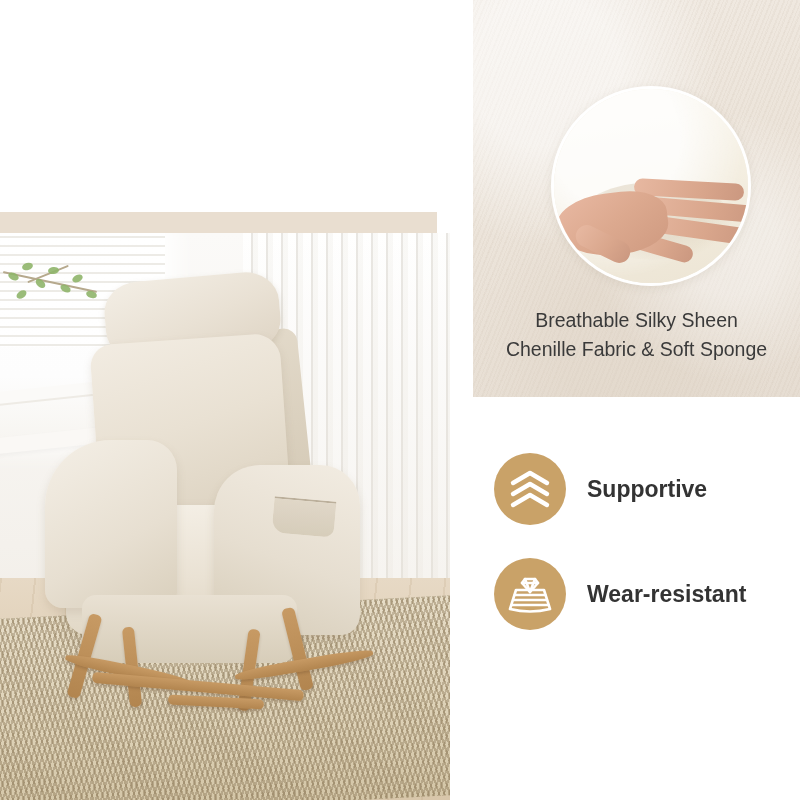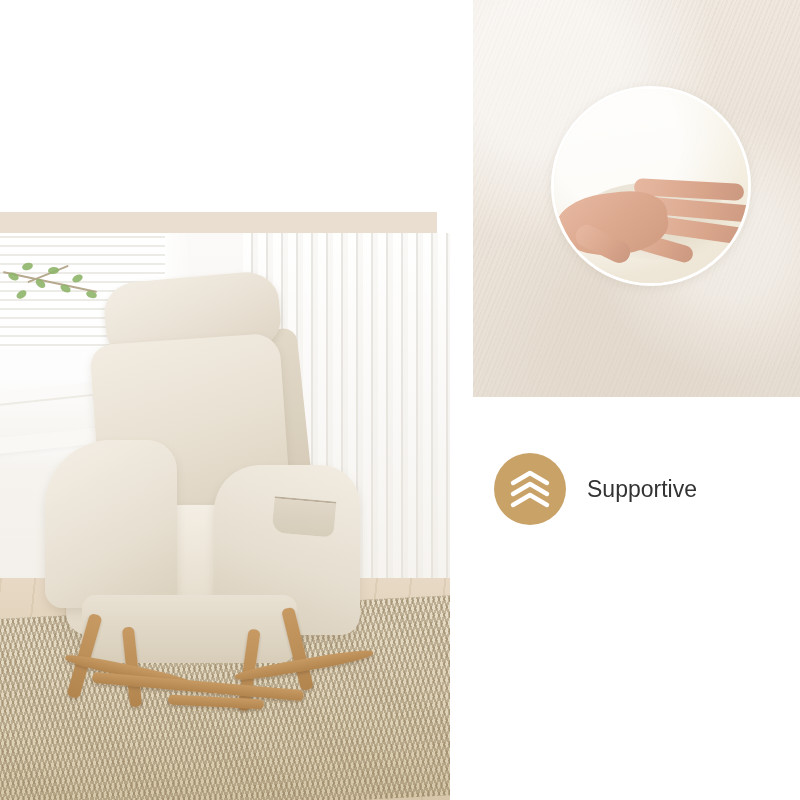--- a/index.html
+++ b/index.html
@@ -195,21 +195,21 @@
 
   
   .features{position:absolute;left:494px;top:452px;width:306px;}
   .feature{display:flex;align-items:center;height:74px;margin-bottom:31px;}
   .f-icon{
     width:72px;height:72px;border-radius:50%;
     background:#c9a268;flex:0 0 72px;
     display:flex;align-items:center;justify-content:center;
   }
   .f-label{
-    margin-left:21px;color:#333333;font-size:23px;font-weight:normal;
+    margin-left:21px;color:#333333;font-size:23px;font-weight:bold;
     white-space:nowrap;
   }
 </style>
 </head>
 <body>
 
 <div class="canvas">
 
   <div class="headline">
   </div>
@@ -275,31 +275,46 @@
         <div class="finger f1"></div>
         <div class="finger f2"></div>
         <div class="finger f3"></div>
         <div class="finger f4"></div>
         <div class="palm"></div>
         <div class="finger thumb"></div>
       </div>
     </div>
   </div>
 
+  <div class="caption">
+    <span class="ln">Breathable Silky Sheen</span>
+    <span class="ln">Chenille Fabric &amp; Soft Sponge</span>
+  </div>
 
   <div class="features">
 
     <div class="feature">
       <div class="f-icon">
         <svg width="44" height="40" viewBox="0 0 44 40" fill="none" stroke="#ffffff" stroke-width="4.4" stroke-linecap="round" stroke-linejoin="round">
           <polyline points="5,14 22,4 39,14"></polyline>
           <polyline points="5,25 22,15 39,25"></polyline>
           <polyline points="5,36 22,26 39,36"></polyline>
         </svg>
       </div>
       <div class="f-label">Supportive</div>
     </div>
 
 
+    <div class="feature">
+      <div class="f-icon">
+        <svg width="46" height="42" viewBox="0 0 46 42" fill="none" stroke="#ffffff" stroke-width="2.6" stroke-linecap="round" stroke-linejoin="round">
+          <path d="M18 6 L28 6 L31 10 L23 19 L15 10 Z"></path>
+          <path d="M15 10 L31 10 M18 6 L23 19 L28 6"></path>
+          <path d="M9 17 L37 17 L43 36 Q23 41 3 36 Z"></path>
+          <path d="M7.8 22 L38.2 22 M6.6 27 L39.4 27 M5.2 32 L40.8 32"></path>
+        </svg>
+      </div>
+      <div class="f-label">Wear-resistant</div>
+    </div>
 
   </div>
 
 </div>
 
 </body></html>

